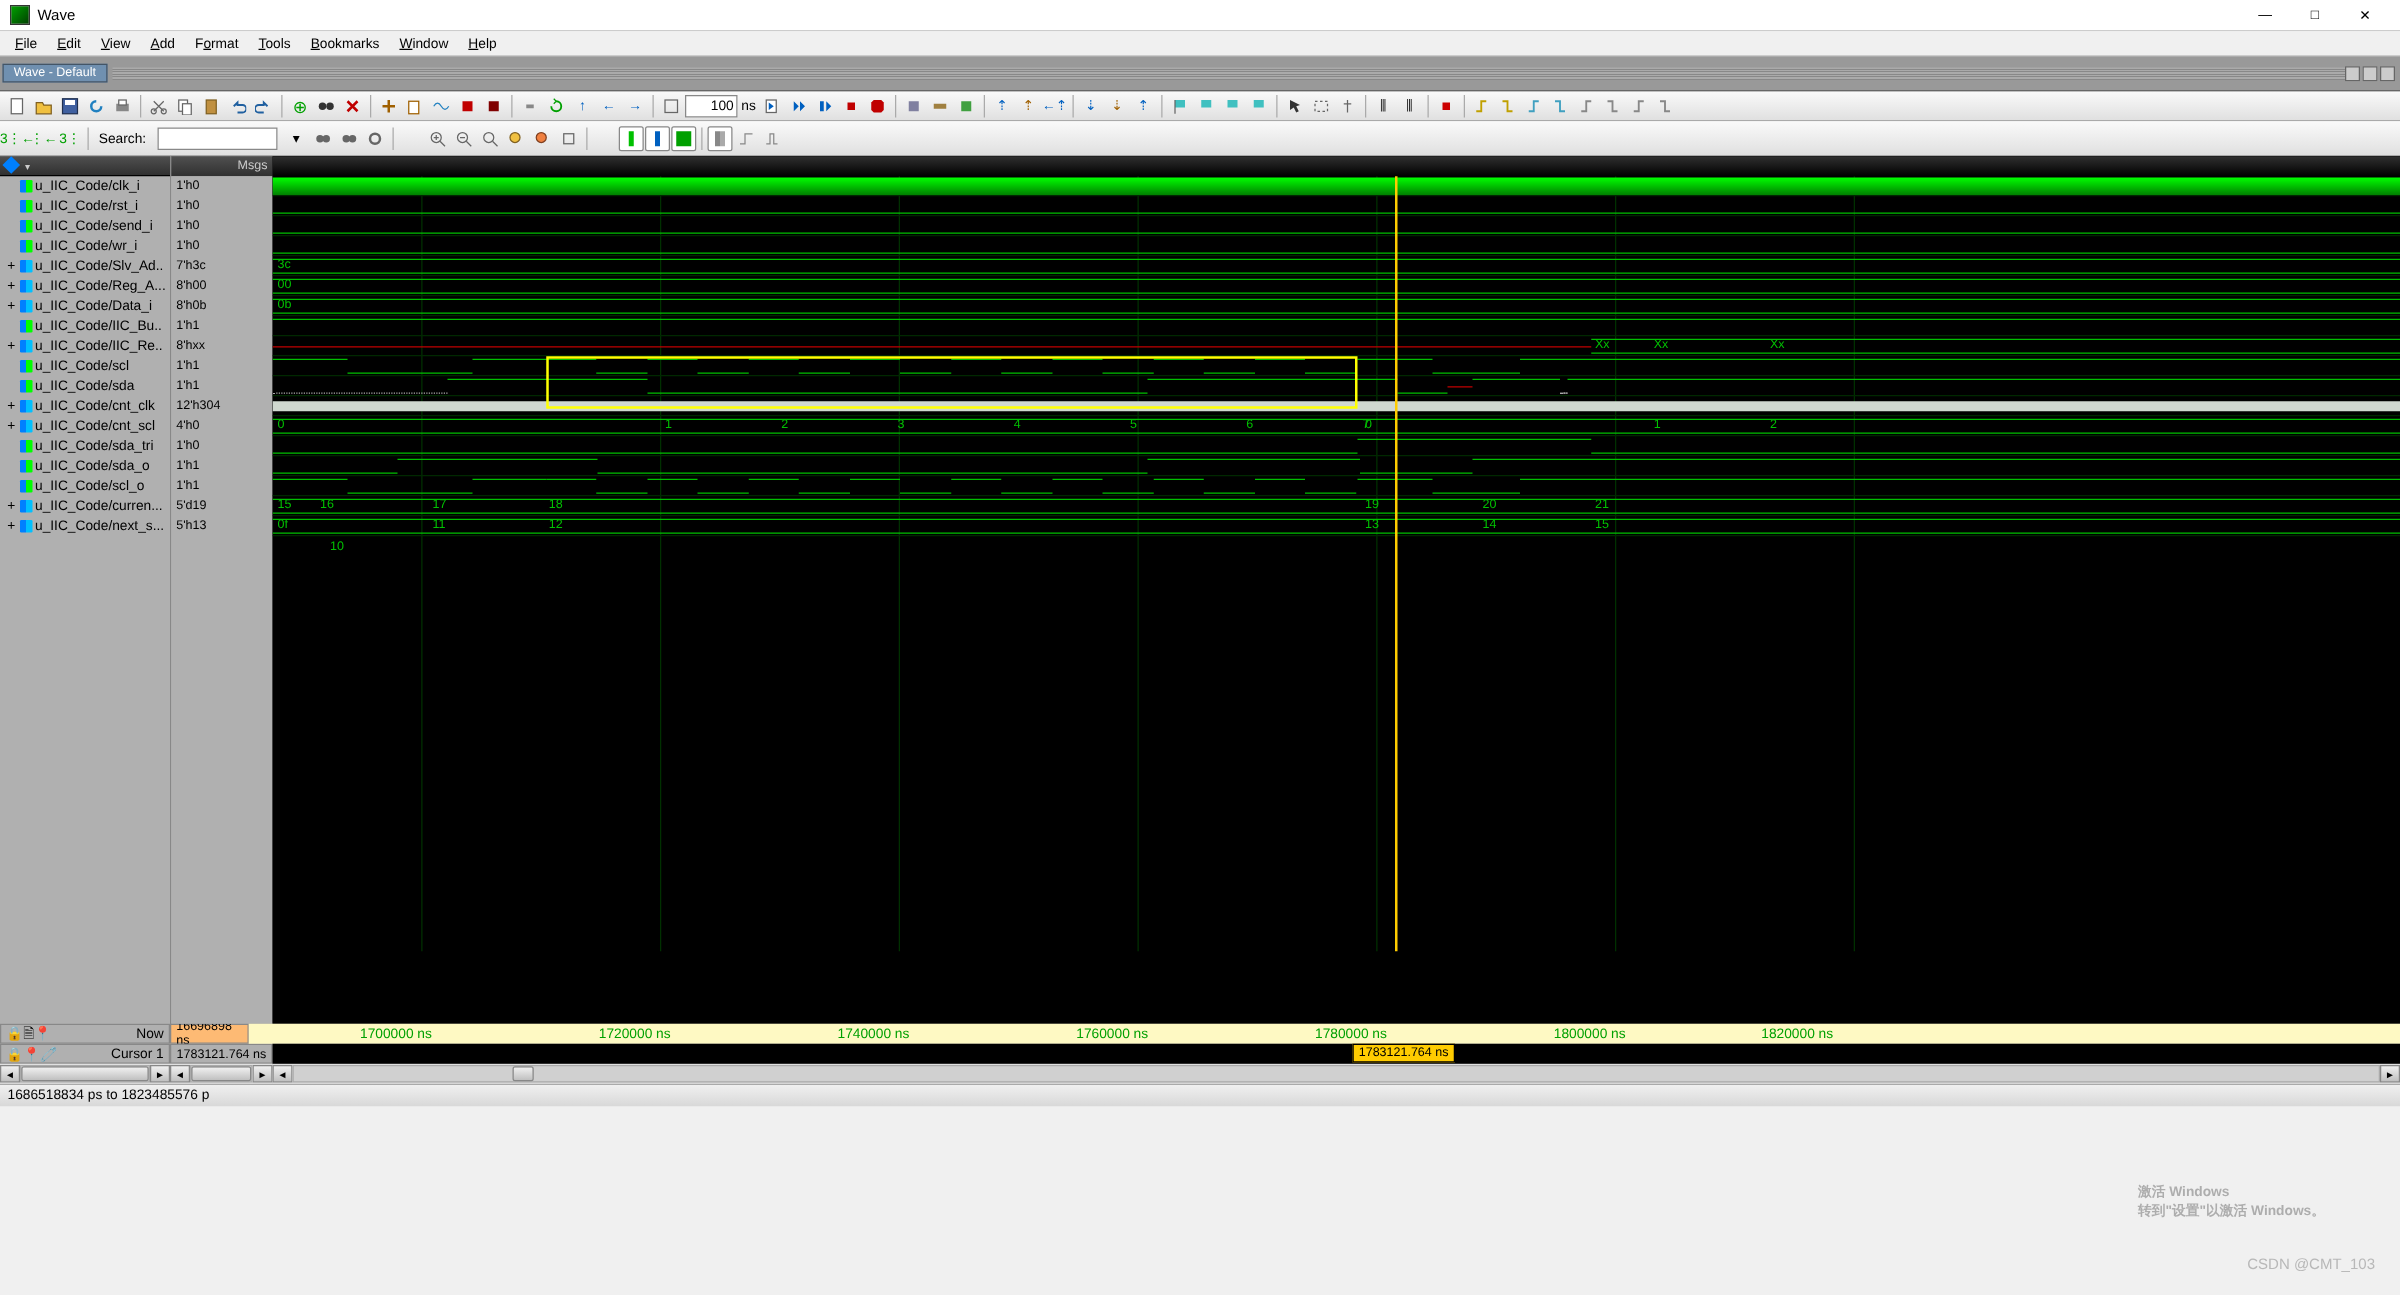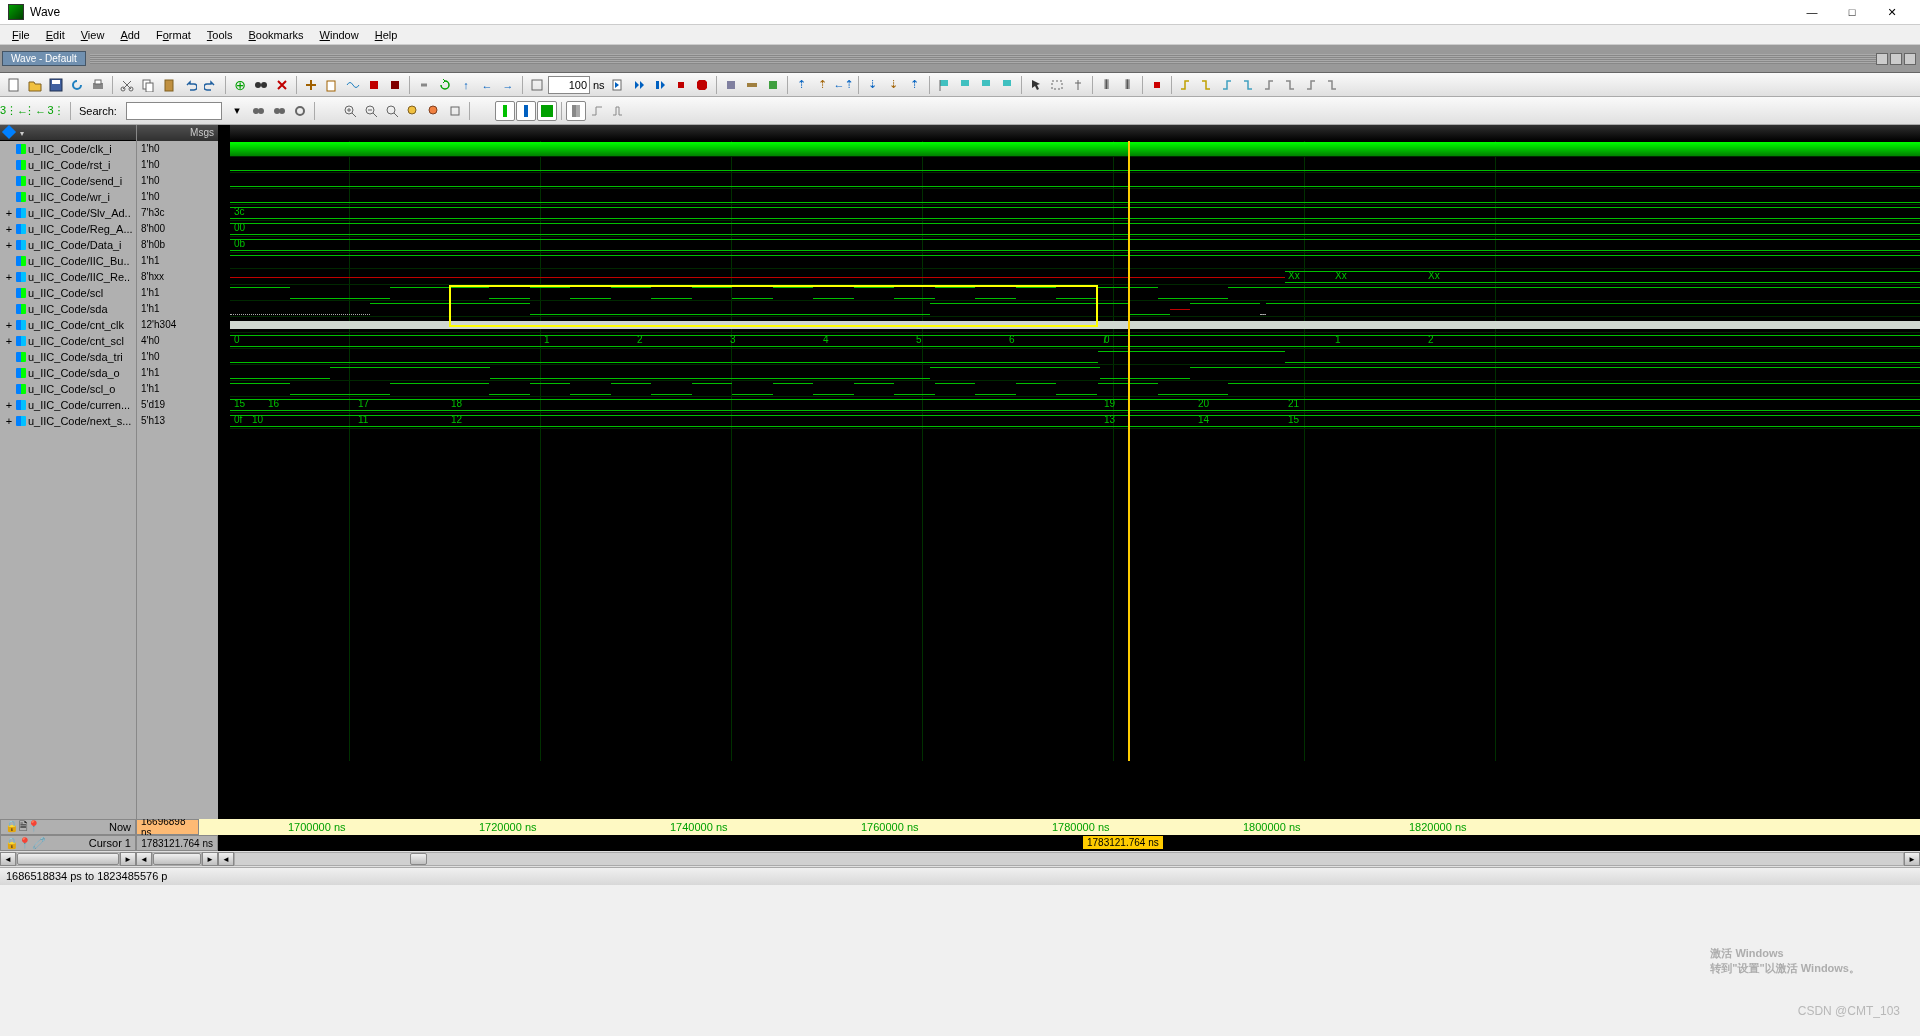--- a/index.html
+++ b/index.html
@@ -32,21 +32,21 @@
 .siglist { flex: 1; background: #b0b0b0; overflow: hidden; }
 .sigrow { height: 16px; display: flex; align-items: center; padding-left: 4px; font-size: 10px; color: #000; white-space: nowrap; overflow: hidden; }
 .sigrow .exp { width: 10px; text-align: center; cursor: pointer; }
 .sigrow .sigicon { width: 10px; height: 10px; margin: 0 2px; display: inline-block; }
 .sigicon.bit { background: linear-gradient(90deg, #0080ff 50%, #00ff00 50%); border-radius: 1px; }
 .sigicon.bus { background: linear-gradient(90deg, #0080ff 50%, #00c0ff 50%); border-radius: 1px; }
 .valpanel { width: 82px; background: #b0b0b0; border-left: 1px solid #888; display: flex; flex-direction: column; }
 .valhdr { height: 16px; background: linear-gradient(#505050, #303030); color: #ccc; font-size: 10px; text-align: right; padding-right: 4px; line-height: 16px; }
 .vallist { flex: 1; background: #b0b0b0; }
 .valrow { height: 16px; font-size: 10px; color: #000; padding-left: 4px; line-height: 16px; }
-.wavearea { flex: 1; background: #000; position: relative; overflow: hidden; padding-left: 12px; }
+.wavearea { flex: 1; background: #000; position: relative; overflow: hidden; }
 .wavehdr { height: 16px; background: linear-gradient(#303030, #000); }
 .waverows { position: relative; }
 .waverow { height: 16px; position: relative; border-bottom: 1px solid #002800; }
 .waverow .val { position: absolute; color: #00c000; font-size: 10px; top: 1px; }
 .waverow .hlinetop { position: absolute; height: 1px; background: #00c000; top: 2px; }
 .waverow .hlinebot { position: absolute; height: 1px; background: #00c000; top: 13px; }
 .waverow .redline { position: absolute; height: 1px; background: #c00000; top: 8px; }
 .waverow .greenbar { position: absolute; background: linear-gradient(#00ff00, #008000); height: 14px; top: 1px; }
 .waverow .whitebar { position: absolute; background: #d0d8d0; height: 8px; top: 4px; }
 .grid { position: absolute; top: 0; bottom: 0; width: 1px; background: #003000; }
@@ -758,21 +758,21 @@
           <span class="val" style="left: 128px;">17</span>
           <span class="val" style="left: 221px;">18</span>
           <span class="val" style="left: 874px;">19</span>
           <span class="val" style="left: 968px;">20</span>
           <span class="val" style="left: 1058px;">21</span>
         </div>
         <div class="waverow">
           <div class="hlinetop" style="left:0;right:0"></div>
           <div class="hlinebot" style="left:0;right:0"></div>
           <span class="val" style="left: 4px;">0f</span>
-          <span class="val" style="left: 22px;">10</span>
+          <span class="val" style="left: 46px; margin-top: 18px;">10</span>
           <span class="val" style="left: 128px;">11</span>
           <span class="val" style="left: 221px;">12</span>
           <span class="val" style="left: 874px;">13</span>
           <span class="val" style="left: 968px;">14</span>
           <span class="val" style="left: 1058px;">15</span>
         </div>
       </div>
   </div>
 </div>
 

